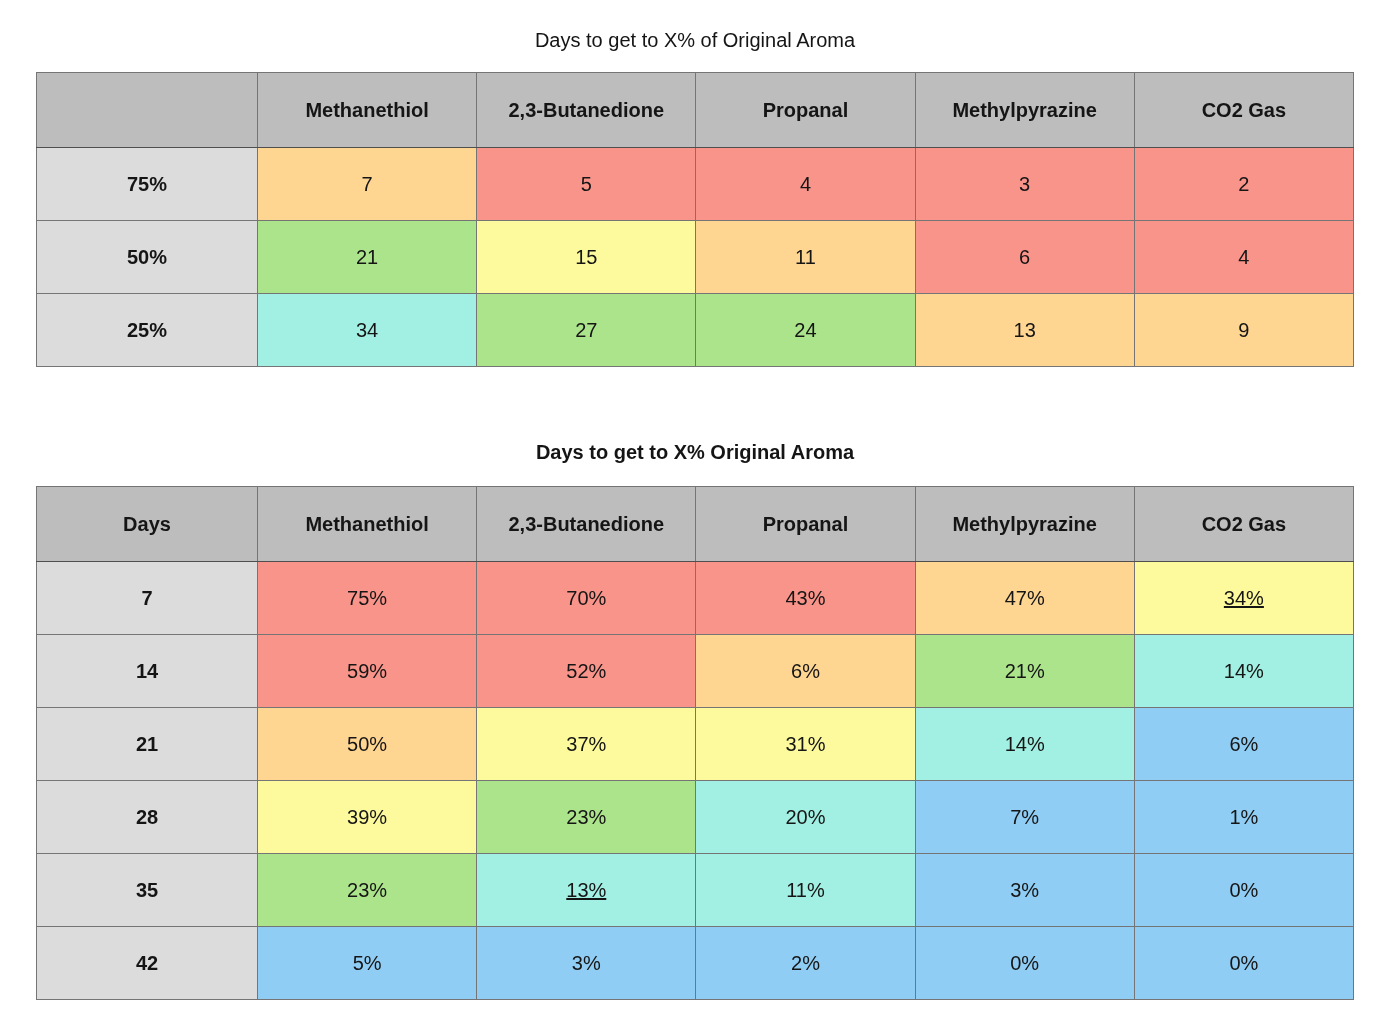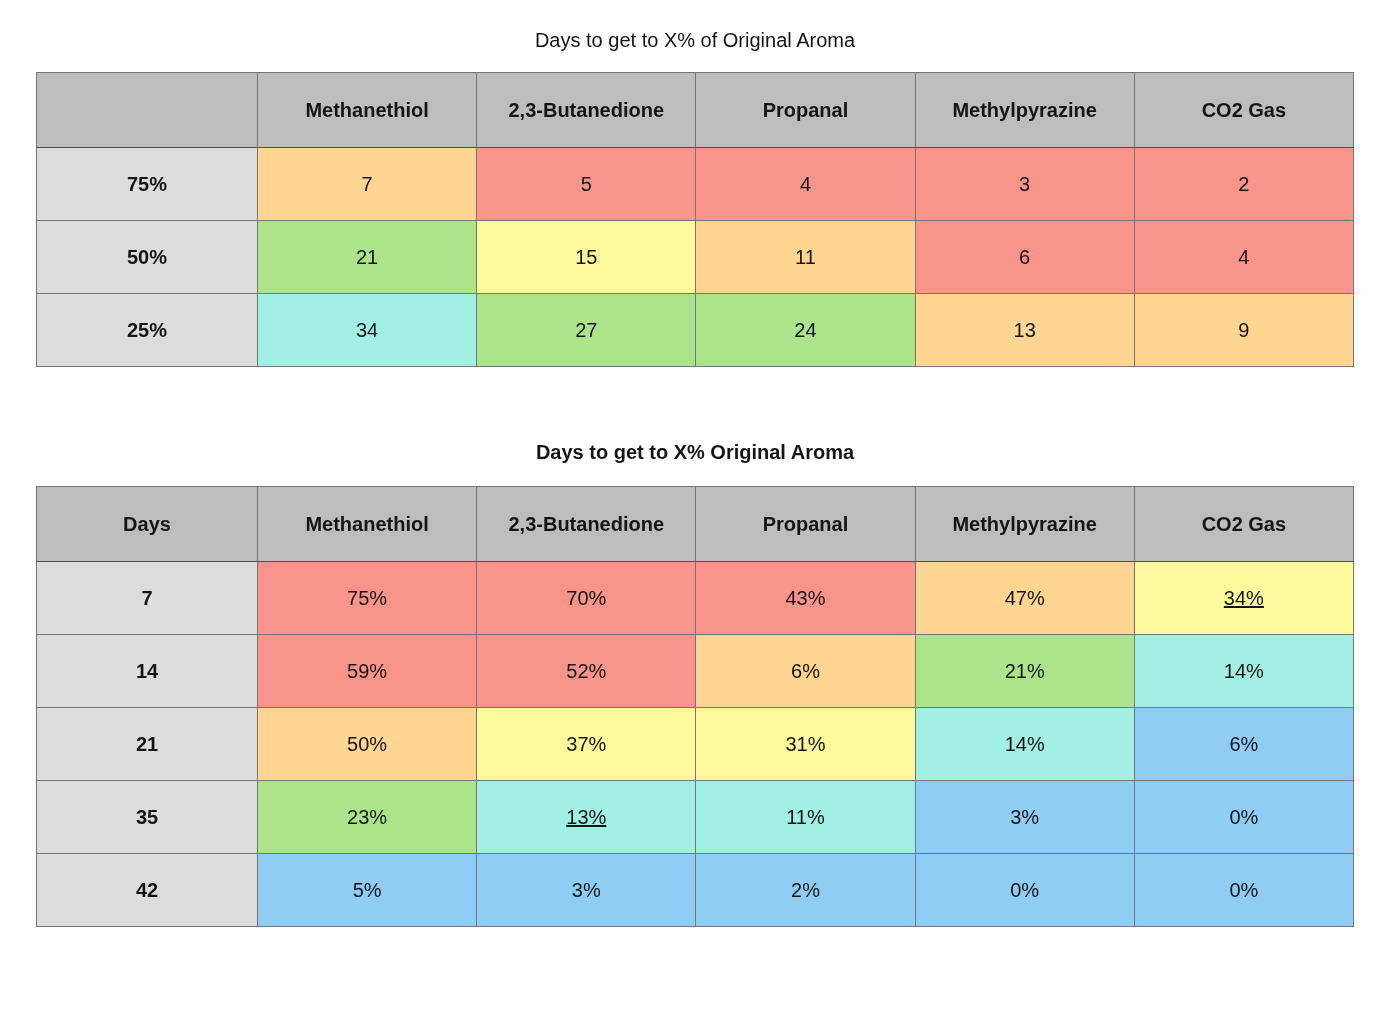--- a/index.html
+++ b/index.html
@@ -147,20 +147,28 @@
         </tr>
         <tr>
           <th class="row-label">21</th>
           <td style="background: rgb(255, 213, 146);">50%</td>
           <td style="background: rgb(252, 250, 157);">37%</td>
           <td style="background: rgb(252, 250, 157);">31%</td>
           <td style="background: rgb(162, 240, 227);">14%</td>
           <td style="background: rgb(144, 205, 244);">6%</td>
         </tr>
         <tr>
+          <th class="row-label">28</th>
+          <td style="background: rgb(252, 250, 157);">39%</td>
+          <td style="background: rgb(172, 228, 140);">23%</td>
+          <td style="background: rgb(162, 240, 227);">20%</td>
+          <td style="background: rgb(144, 205, 244);">7%</td>
+          <td style="background: rgb(144, 205, 244);">1%</td>
+        </tr>
+        <tr>
           <th class="row-label">35</th>
           <td style="background: rgb(172, 228, 140);">23%</td>
           <td style="background: rgb(162, 240, 227); text-decoration: underline;">13%</td>
           <td style="background: rgb(162, 240, 227);">11%</td>
           <td style="background: rgb(144, 205, 244);">3%</td>
           <td style="background: rgb(144, 205, 244);">0%</td>
         </tr>
         <tr>
           <th class="row-label">42</th>
           <td style="background: rgb(144, 205, 244);">5%</td>

